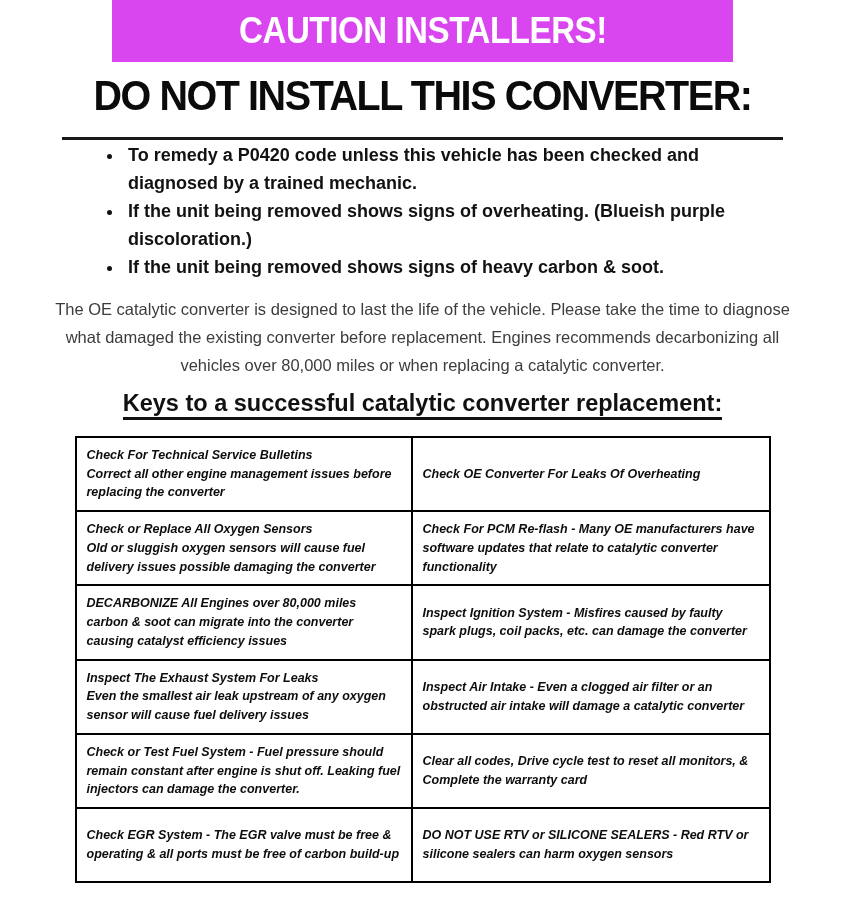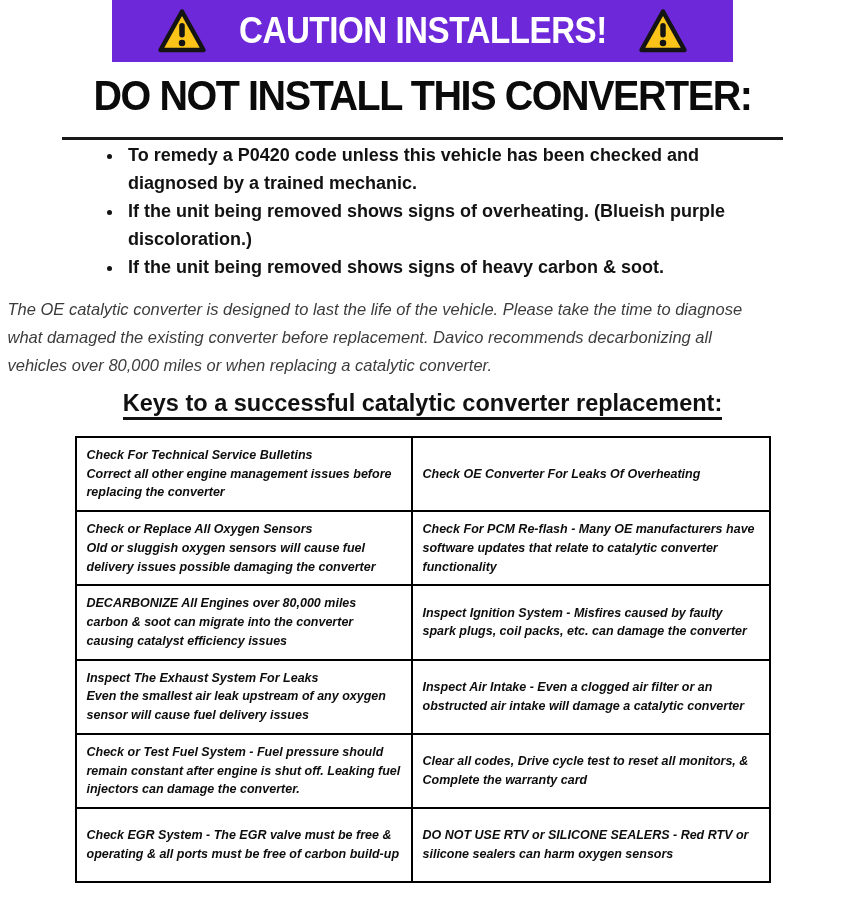--- a/index.html
+++ b/index.html
@@ -7,23 +7,24 @@
     margin: 0; padding: 0;
     width: 845px; height: 919px;
     background: #ffffff;
     font-family: "Liberation Sans", sans-serif;
     overflow: hidden;
   }
   
   .banner {
     width: 621px; height: 62px;
     margin: 0 auto;
-    background: #6d28d9;
+    background: #d946ef;
     display: flex; align-items: center; justify-content: center;
     gap: 16px;
+    flex-direction: column;
   }
   .banner-title {
     color: #ffffff;
     font-weight: bold;
     font-size: 36px;
     letter-spacing: -0.5px;
     transform: scaleX(0.92);
     white-space: nowrap;
   }
   .warn-icon { display: block; }
@@ -51,25 +52,24 @@
     font-size: 18px;
     font-weight: bold;
     color: #121212;
     line-height: 1.53;
   }
   .warning-list li { margin: 0 0 1px 0; padding-left: 4px; }
   
   .advisory {
     margin: 13px auto 0 auto;
     width: 830px;
-    text-align: left;
+    text-align: center;
     font-size: 16.5px;
     color: #3c3c3c;
     line-height: 1.72;
-    font-style: italic;
   }
   
   .keys-heading {
     margin: 10px 0 0 0;
     text-align: center;
     font-size: 23.5px;
     font-weight: bold;
     color: #111111;
   }
   .keys-heading .underlined {
@@ -122,21 +122,21 @@
 <div class="rule"></div>
 
 <ul class="warning-list">
   <li>To remedy a P0420 code unless this vehicle has been checked and diagnosed by a trained mechanic.</li>
   <li>If the unit being removed shows signs of overheating. (Blueish purple discoloration.)</li>
   <li>If the unit being removed shows signs of heavy carbon &amp; soot.</li>
 </ul>
 
 <div class="advisory">
   <div>The OE catalytic converter is designed to last the life of the vehicle. Please take the time to diagnose</div>
-  <div>what damaged the existing converter before replacement. Davico recommends decarbonizing all</div>
+  <div>what damaged the existing converter before replacement. Engines recommends decarbonizing all</div>
   <div>vehicles over 80,000 miles or when replacing a catalytic converter.</div>
 </div>
 
 <h2 class="keys-heading">
   <span class="underlined">Keys to a successful catalytic converter replacement:</span>
 </h2>
 
 <table class="keys-table">
   <tbody>
     <tr>

